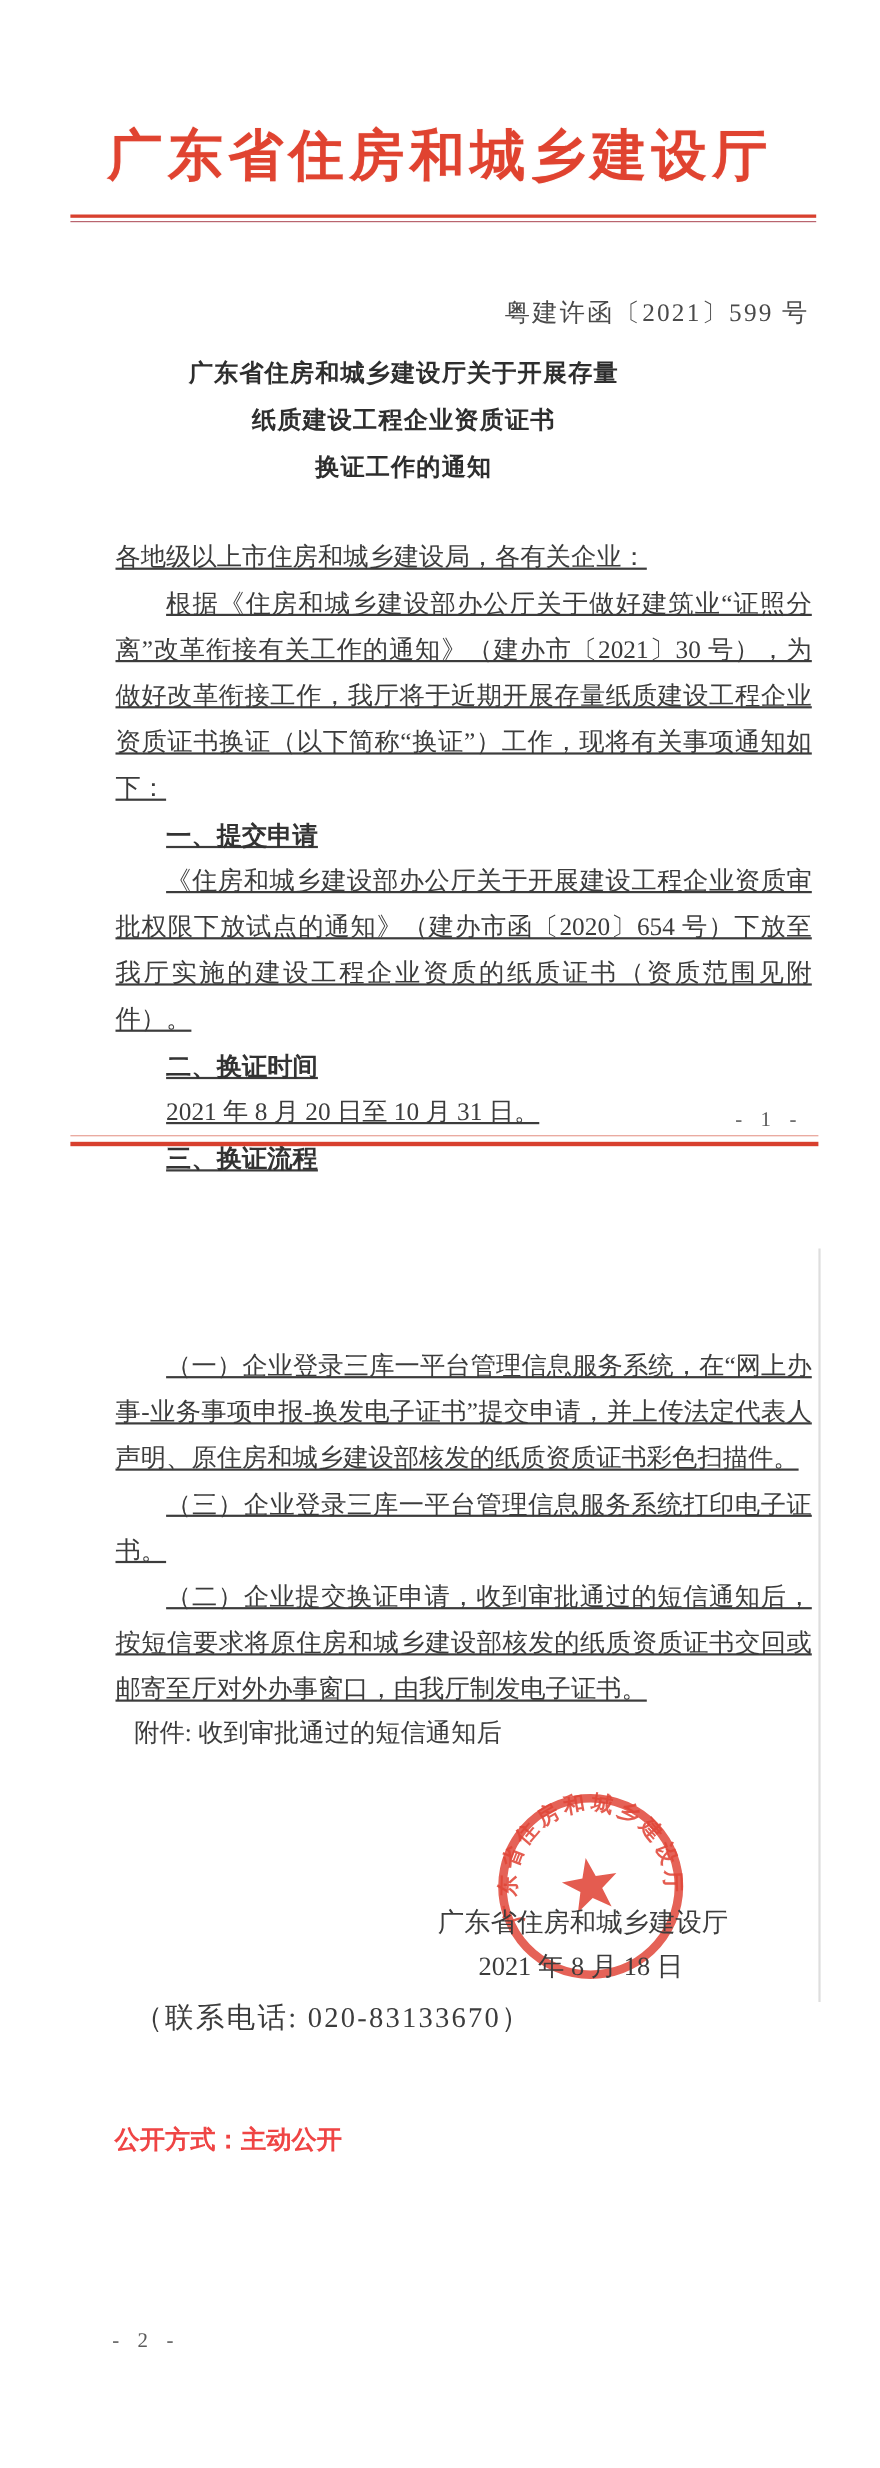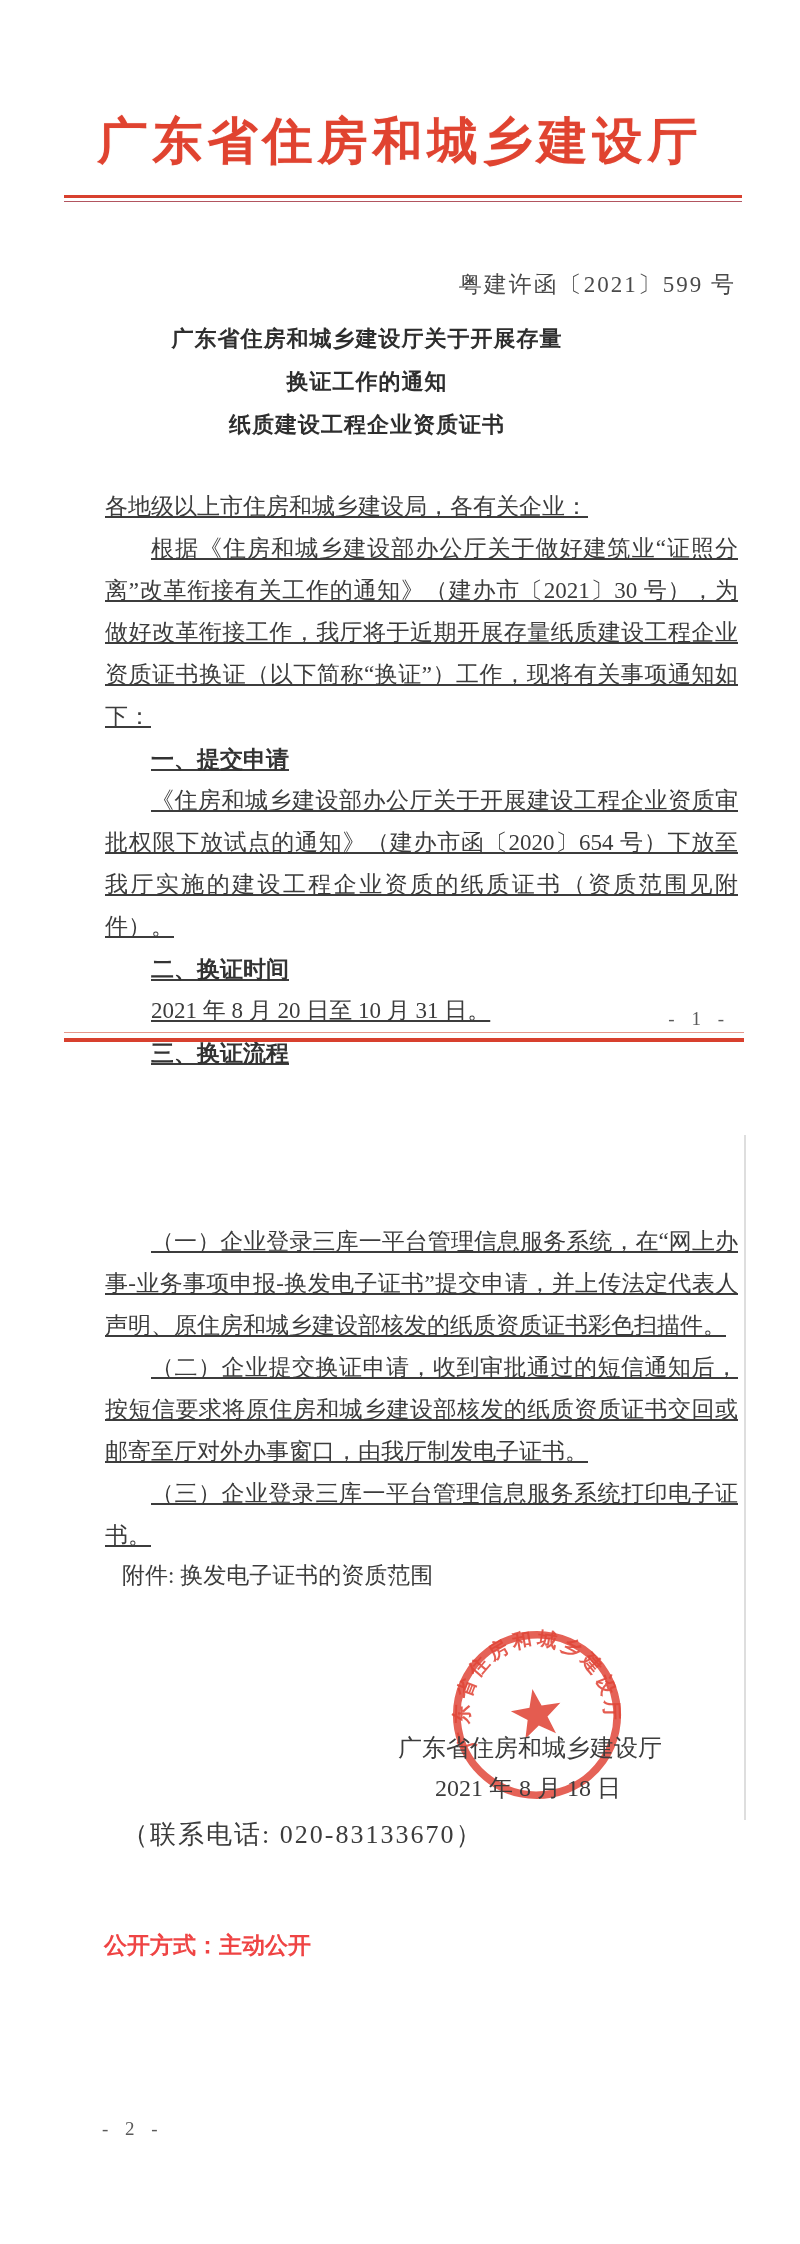--- a/index.html
+++ b/index.html
@@ -83,22 +83,22 @@
 
     <div class="abs header-divider">
       <div class="thick"></div>
       <div class="thin"></div>
     </div>
 
     <div class="abs doc-number">粤建许函〔2021〕599 号</div>
 
     <div class="abs doc-title">
       <div>广东省住房和城乡建设厅关于开展存量</div>
+      <div>纸质建设工程企业资质证书</div>
       <div>换证工作的通知</div>
-      <div>纸质建设工程企业资质证书</div>
     </div>
 
     <div class="abs body-block body1">
       <p>各地级以上市住房和城乡建设局，各有关企业：</p>
       <p class="indent">根据《住房和城乡建设部办公厅关于做好建筑业“证照分离”改革衔接有关工作的通知》（建办市〔2021〕30 号），为做好改革衔接工作，我厅将于近期开展存量纸质建设工程企业资质证书换证（以下简称“换证”）工作，现将有关事项通知如下：</p>
       <p class="heading">一、提交申请</p>
       <p class="indent">《住房和城乡建设部办公厅关于开展建设工程企业资质审批权限下放试点的通知》（建办市函〔2020〕654 号）下放至我厅实施的建设工程企业资质的纸质证书（资质范围见附件）。</p>
       <p class="heading">二、换证时间</p>
       <p class="indent">2021 年 8 月 20 日至 10 月 31 日。</p>
       <p class="heading">三、换证流程</p>
@@ -112,25 +112,25 @@
     </div>
 
   </section>
 
   <section>
 
     <div class="abs scan-edge"></div>
 
     <div class="abs body-block body2">
       <p class="indent">（一）企业登录三库一平台管理信息服务系统，在“网上办事-业务事项申报-换发电子证书”提交申请，并上传法定代表人声明、原住房和城乡建设部核发的纸质资质证书彩色扫描件。</p>
+      <p class="indent">（三）企业登录三库一平台管理信息服务系统打印电子证书。</p>
       <p class="indent">（二）企业提交换证申请，收到审批通过的短信通知后，按短信要求将原住房和城乡建设部核发的纸质资质证书交回或邮寄至厅对外办事窗口，由我厅制发电子证书。</p>
-      <p class="indent">（三）企业登录三库一平台管理信息服务系统打印电子证书。</p>
     </div>
 
-    <div class="abs attachment">附件: 换发电子证书的资质范围</div>
+    <div class="abs attachment">附件: 收到审批通过的短信通知后</div>
 
     <svg class="abs seal" viewBox="0 0 180 180" xmlns="http://www.w3.org/2000/svg">
       <circle cx="90" cy="90" r="82" fill="none" stroke="#dd3122" stroke-width="8" stroke-opacity="0.85"></circle>
       <path id="sealArc" d="M 25,115 A 70,70 0 1 1 155,115" fill="none"></path>
       <text font-size="20" font-weight="bold" fill="#dd3122" fill-opacity="0.88" letter-spacing="4" font-family="Liberation Serif, DejaVu Serif, serif">
         <textPath href="#sealArc" startOffset="50%" text-anchor="middle">广东省住房和城乡建设厅</textPath>
       </text>
       <polygon fill="#dd3122" fill-opacity="0.88" points="90,63 96.3,81.3 115.7,81.7 100.3,93.3 105.9,111.8 90,100.8 74.1,111.8 79.7,93.3 64.3,81.7 83.7,81.3"></polygon>
     </svg>
 

